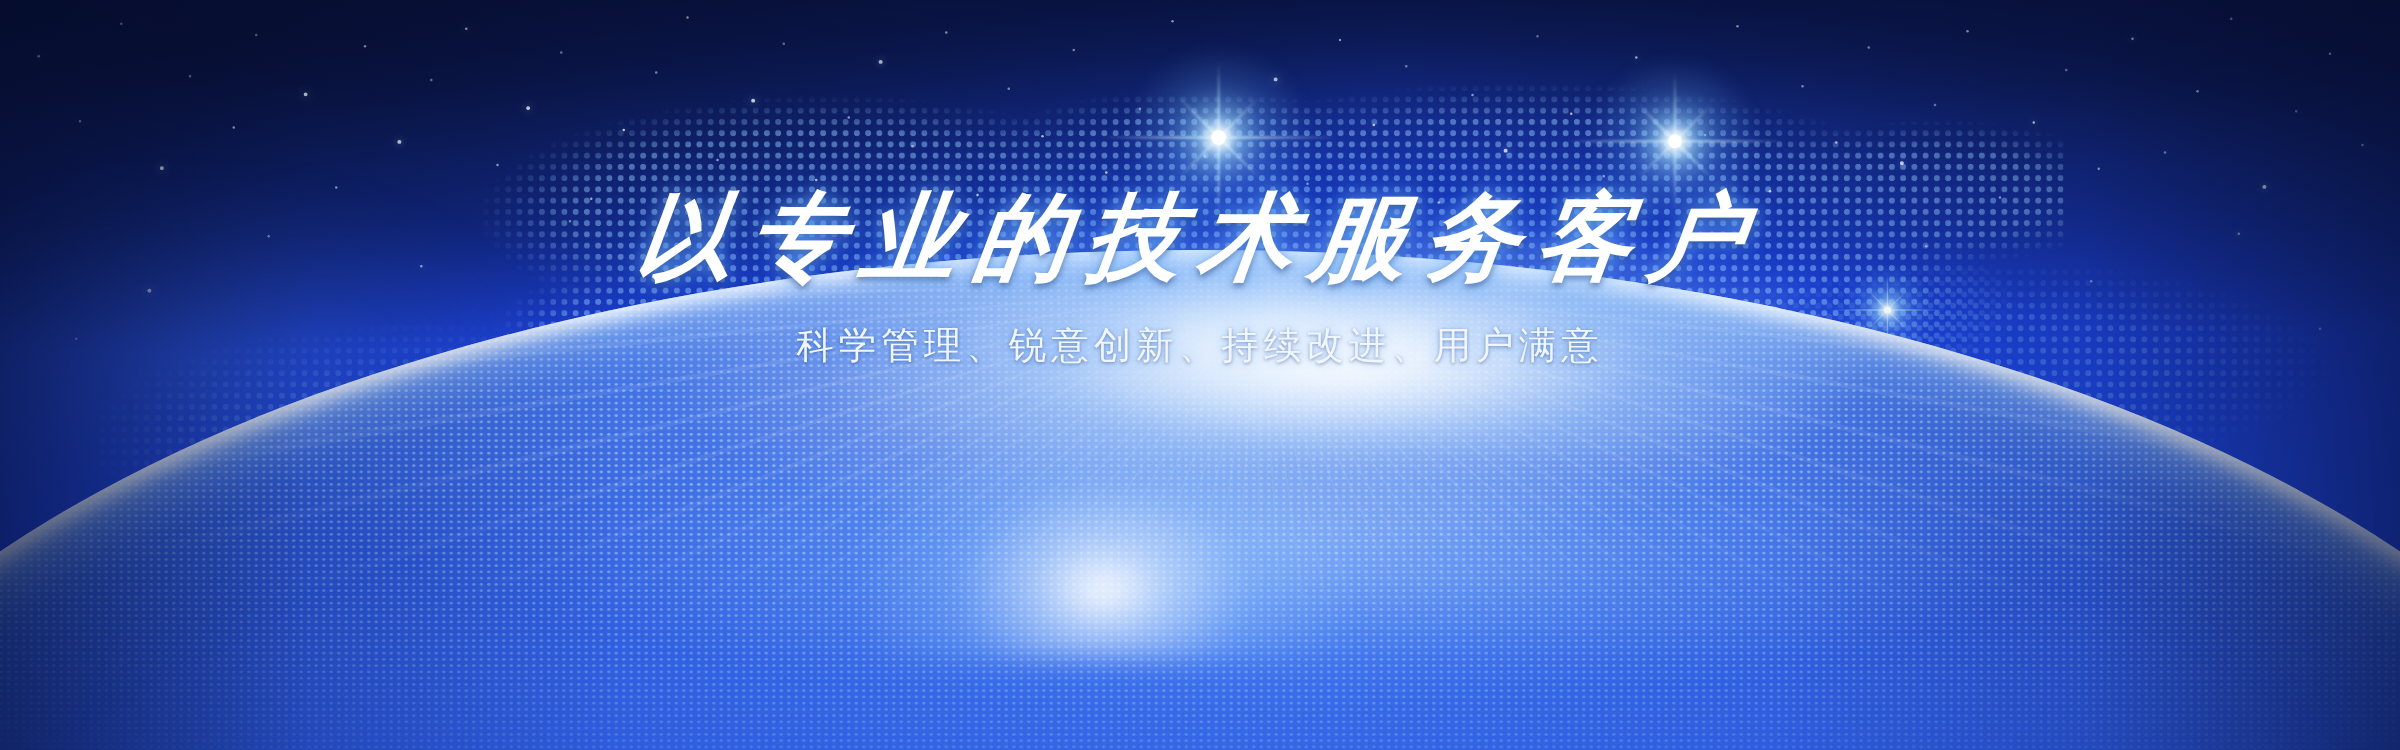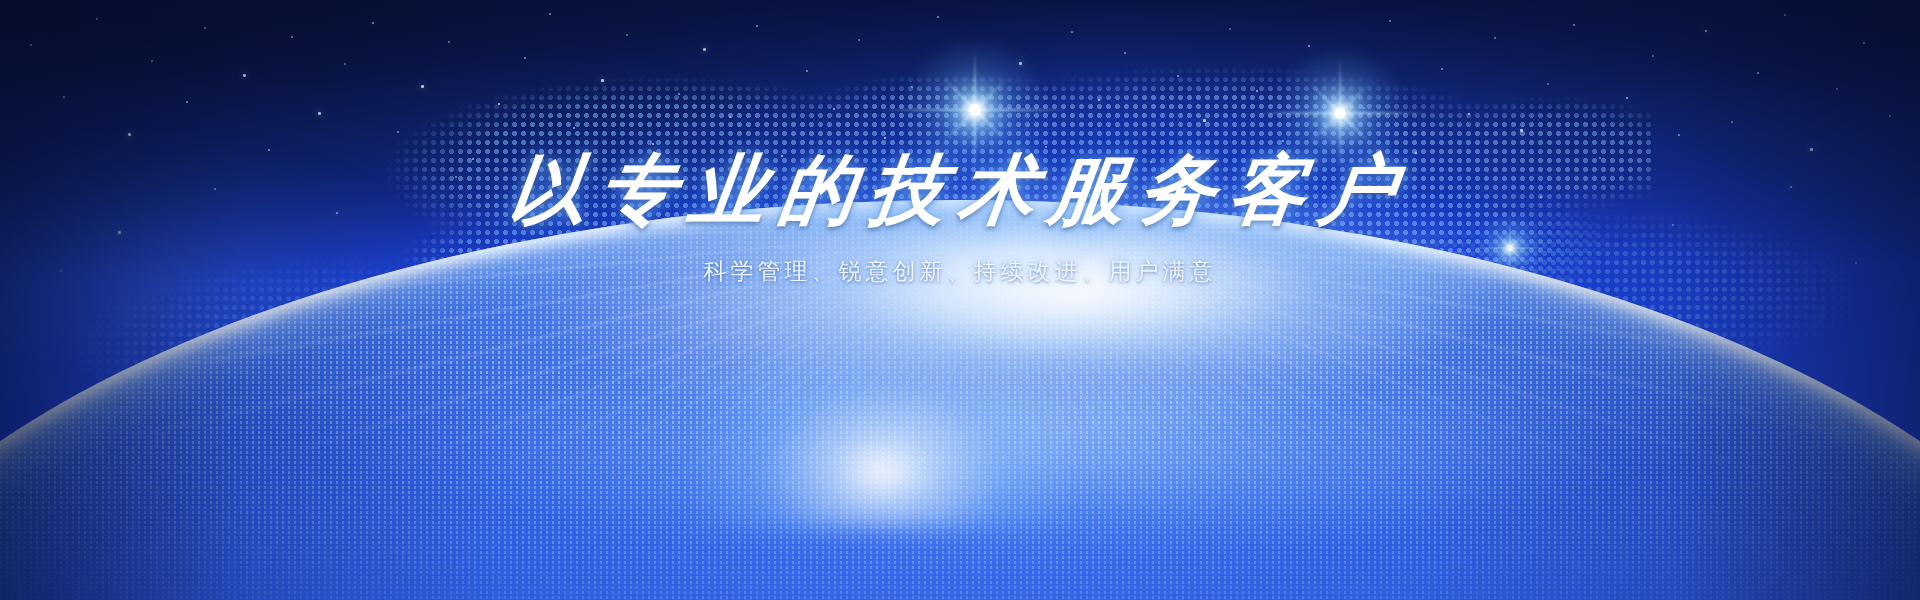--- a/index.html
+++ b/index.html
@@ -230,21 +230,21 @@
     color:#ffffff;
     text-shadow:
       0 0 14px rgba(120,185,255,.75),
       0 0 34px rgba(60,140,255,.45),
       0 2px 5px rgba(8,20,70,.55);
     transform:skewX(-7deg);
     white-space:nowrap;
   }
   .subline{
     margin:26px 0 0 0;
-    font-size:23px;
+    font-size:30px;
     font-weight:400;
     letter-spacing:4px;
     color:#f0f6ff;
     text-shadow:0 0 10px rgba(90,160,255,.55), 0 1px 3px rgba(8,20,70,.45);
     white-space:nowrap;
   }
 </style>
 </head>
 <body>
 

